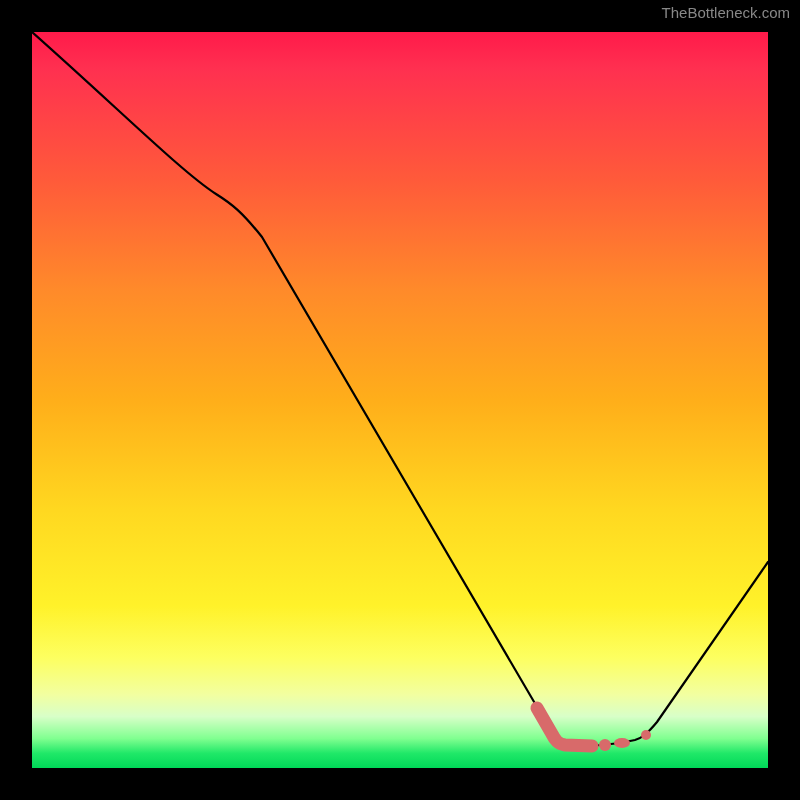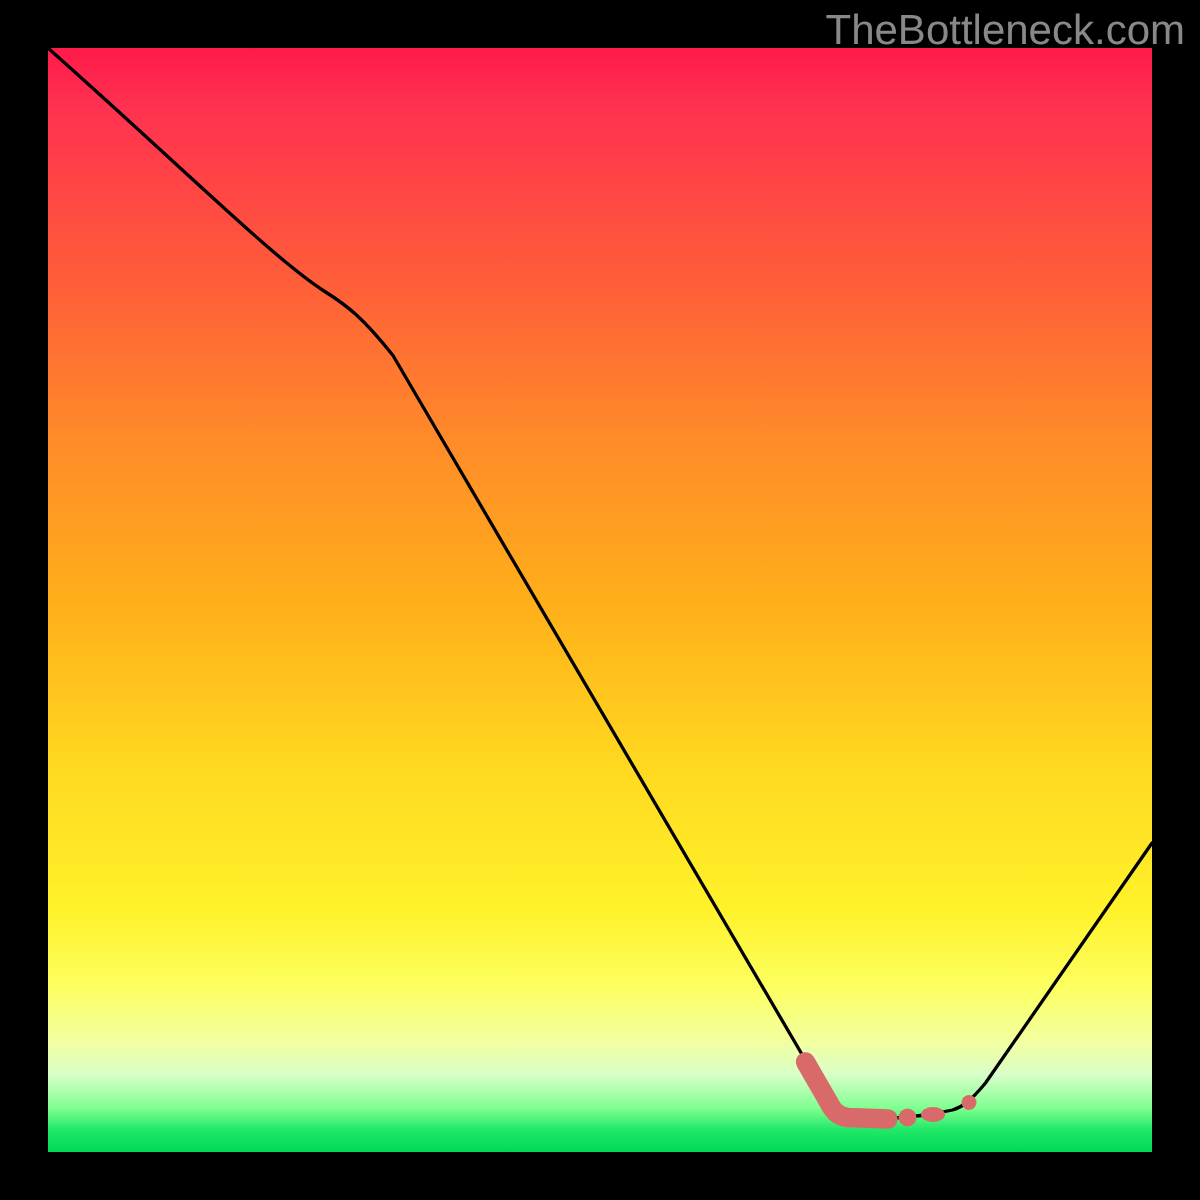--- a/index.html
+++ b/index.html
@@ -15,21 +15,21 @@
     position: relative;
     width: 800px;
     height: 800px;
     background: #000;
   }
   .watermark {
     position: absolute;
     top: 4px;
     right: 10px;
     color: #888;
-    font-size: 28px;
+    font-size: 15px;
     font-weight: 500;
     z-index: 10;
   }
   .plot-area {
     position: absolute;
     left: 32px;
     top: 32px;
     width: 736px;
     height: 736px;
     overflow: hidden;

